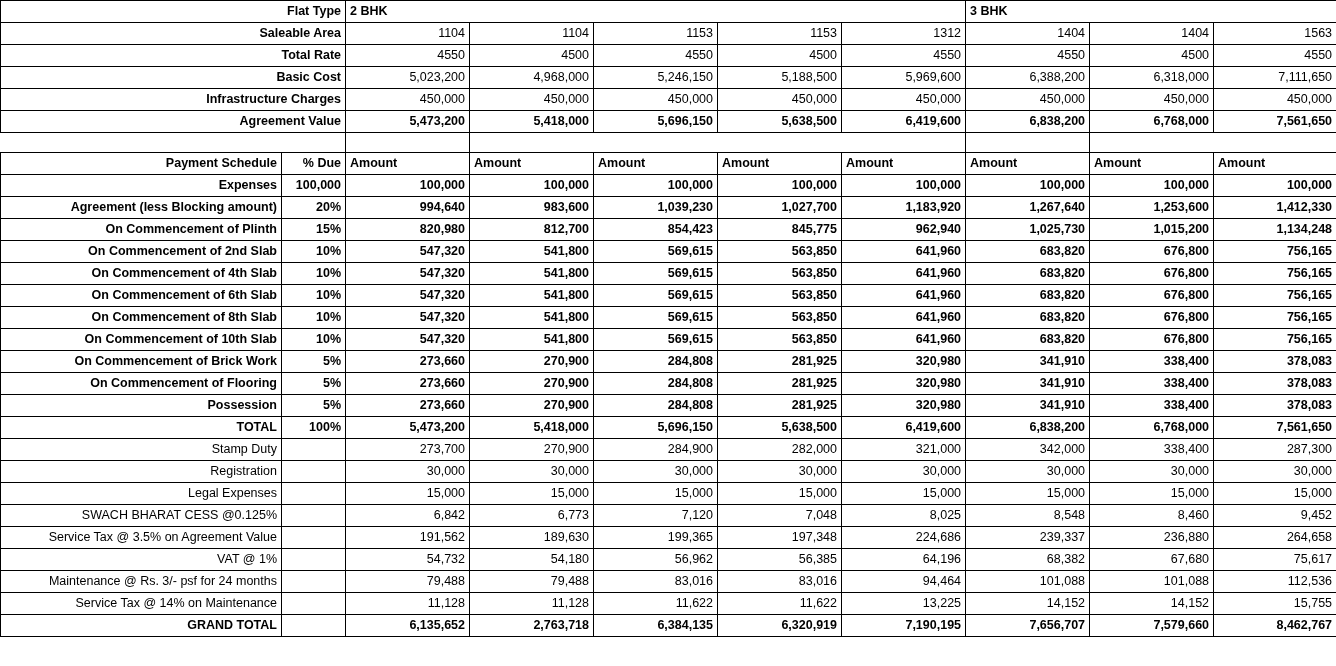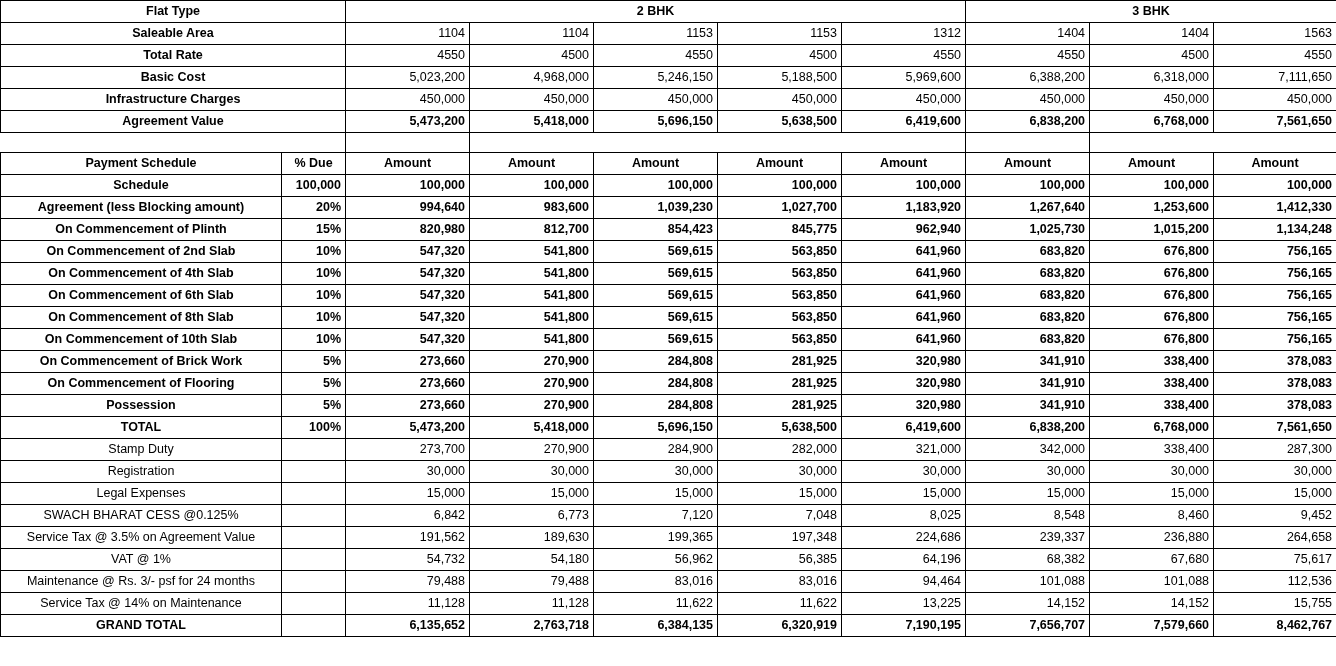--- a/index.html
+++ b/index.html
@@ -22,23 +22,23 @@
   }
   td {
     border: 1px solid #000000;
     padding: 1px 4px 2px 4px;
     height: 22px;
     line-height: 18px;
     white-space: nowrap;
     overflow: hidden;
     vertical-align: middle;
   }
-  td.label { text-align: center; }
+  td.label { text-align: right; }
   td.num { text-align: right; }
-  td.ctr { text-align: center; }
+  td.ctr { }
   .bold { font-weight: bold; }
   
   tr.spacer td {
     border-left: 1px solid #000;
     border-right: 1px solid #000;
     border-top: none;
     border-bottom: none;
     height: 20px;
   }
   tr.spacer td.nb {
@@ -139,21 +139,21 @@
         <td class="ctr bold">Amount</td>
         <td class="ctr bold">Amount</td>
         <td class="ctr bold">Amount</td>
         <td class="ctr bold">Amount</td>
         <td class="ctr bold">Amount</td>
         <td class="ctr bold">Amount</td>
         <td class="ctr bold">Amount</td>
         <td class="ctr bold">Amount</td>
       </tr>
       <tr>
-        <td class="label bold">Schedule</td>
+        <td class="label bold">Expenses</td>
         <td class="num bold">100,000</td>
         <td class="num bold">100,000</td>
         <td class="num bold">100,000</td>
         <td class="num bold">100,000</td>
         <td class="num bold">100,000</td>
         <td class="num bold">100,000</td>
         <td class="num bold">100,000</td>
         <td class="num bold">100,000</td>
         <td class="num bold">100,000</td>
       </tr>

